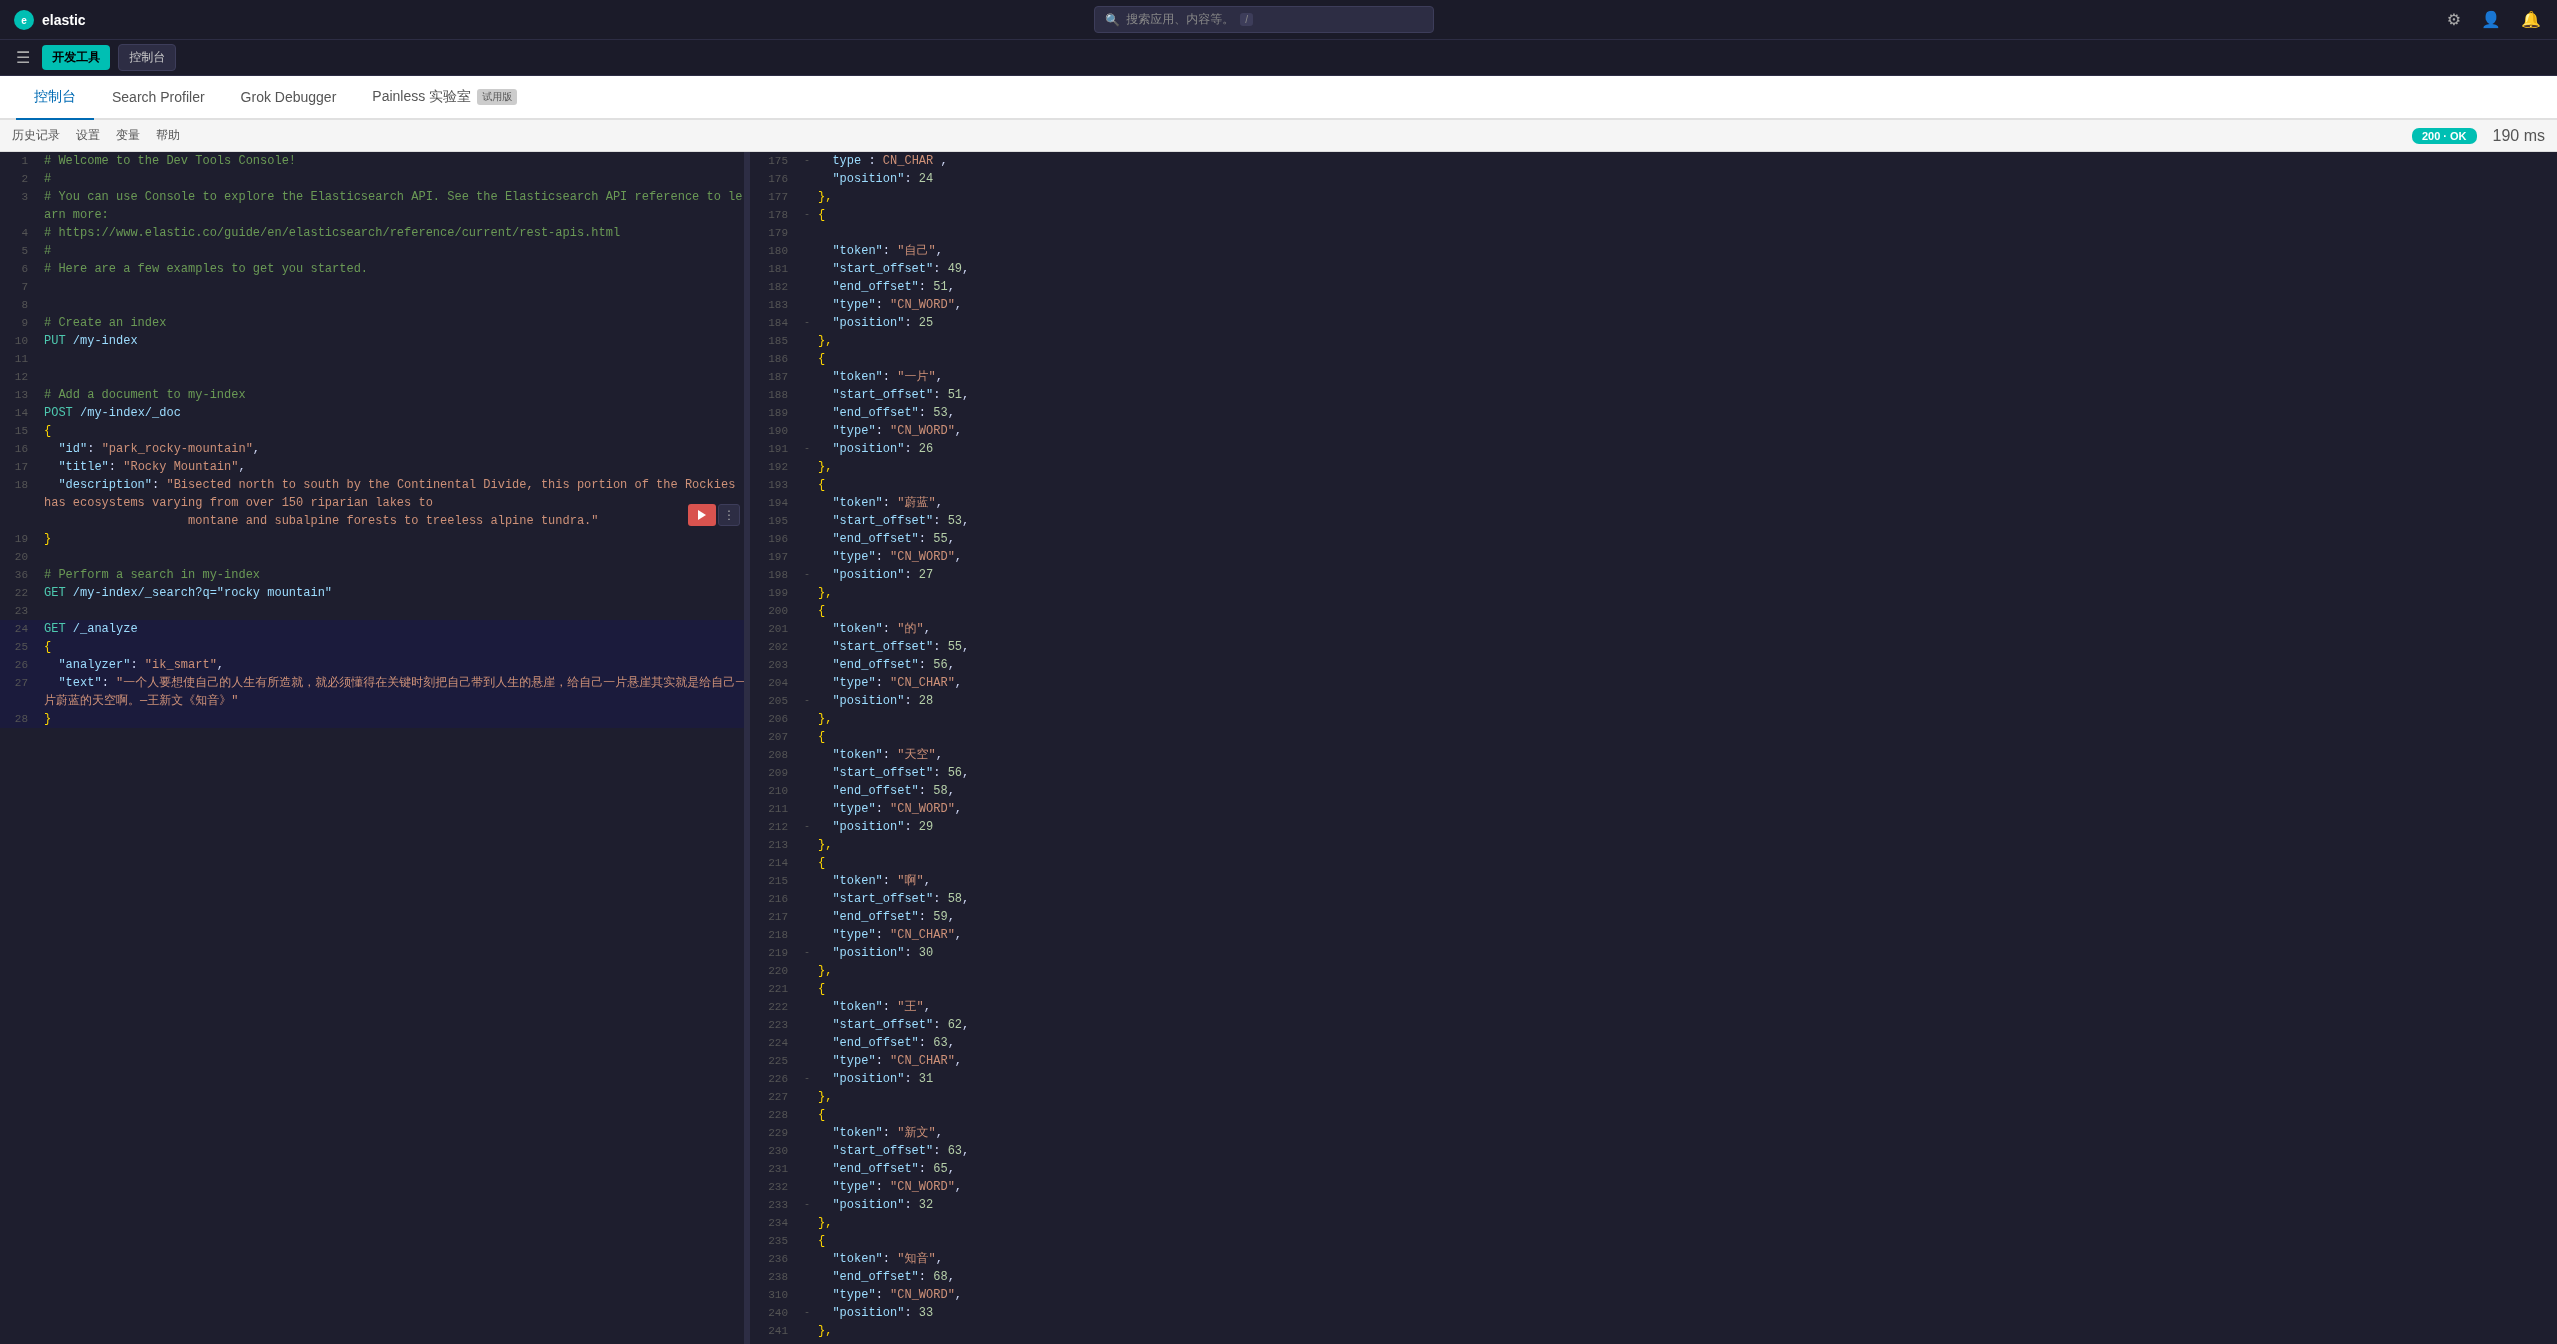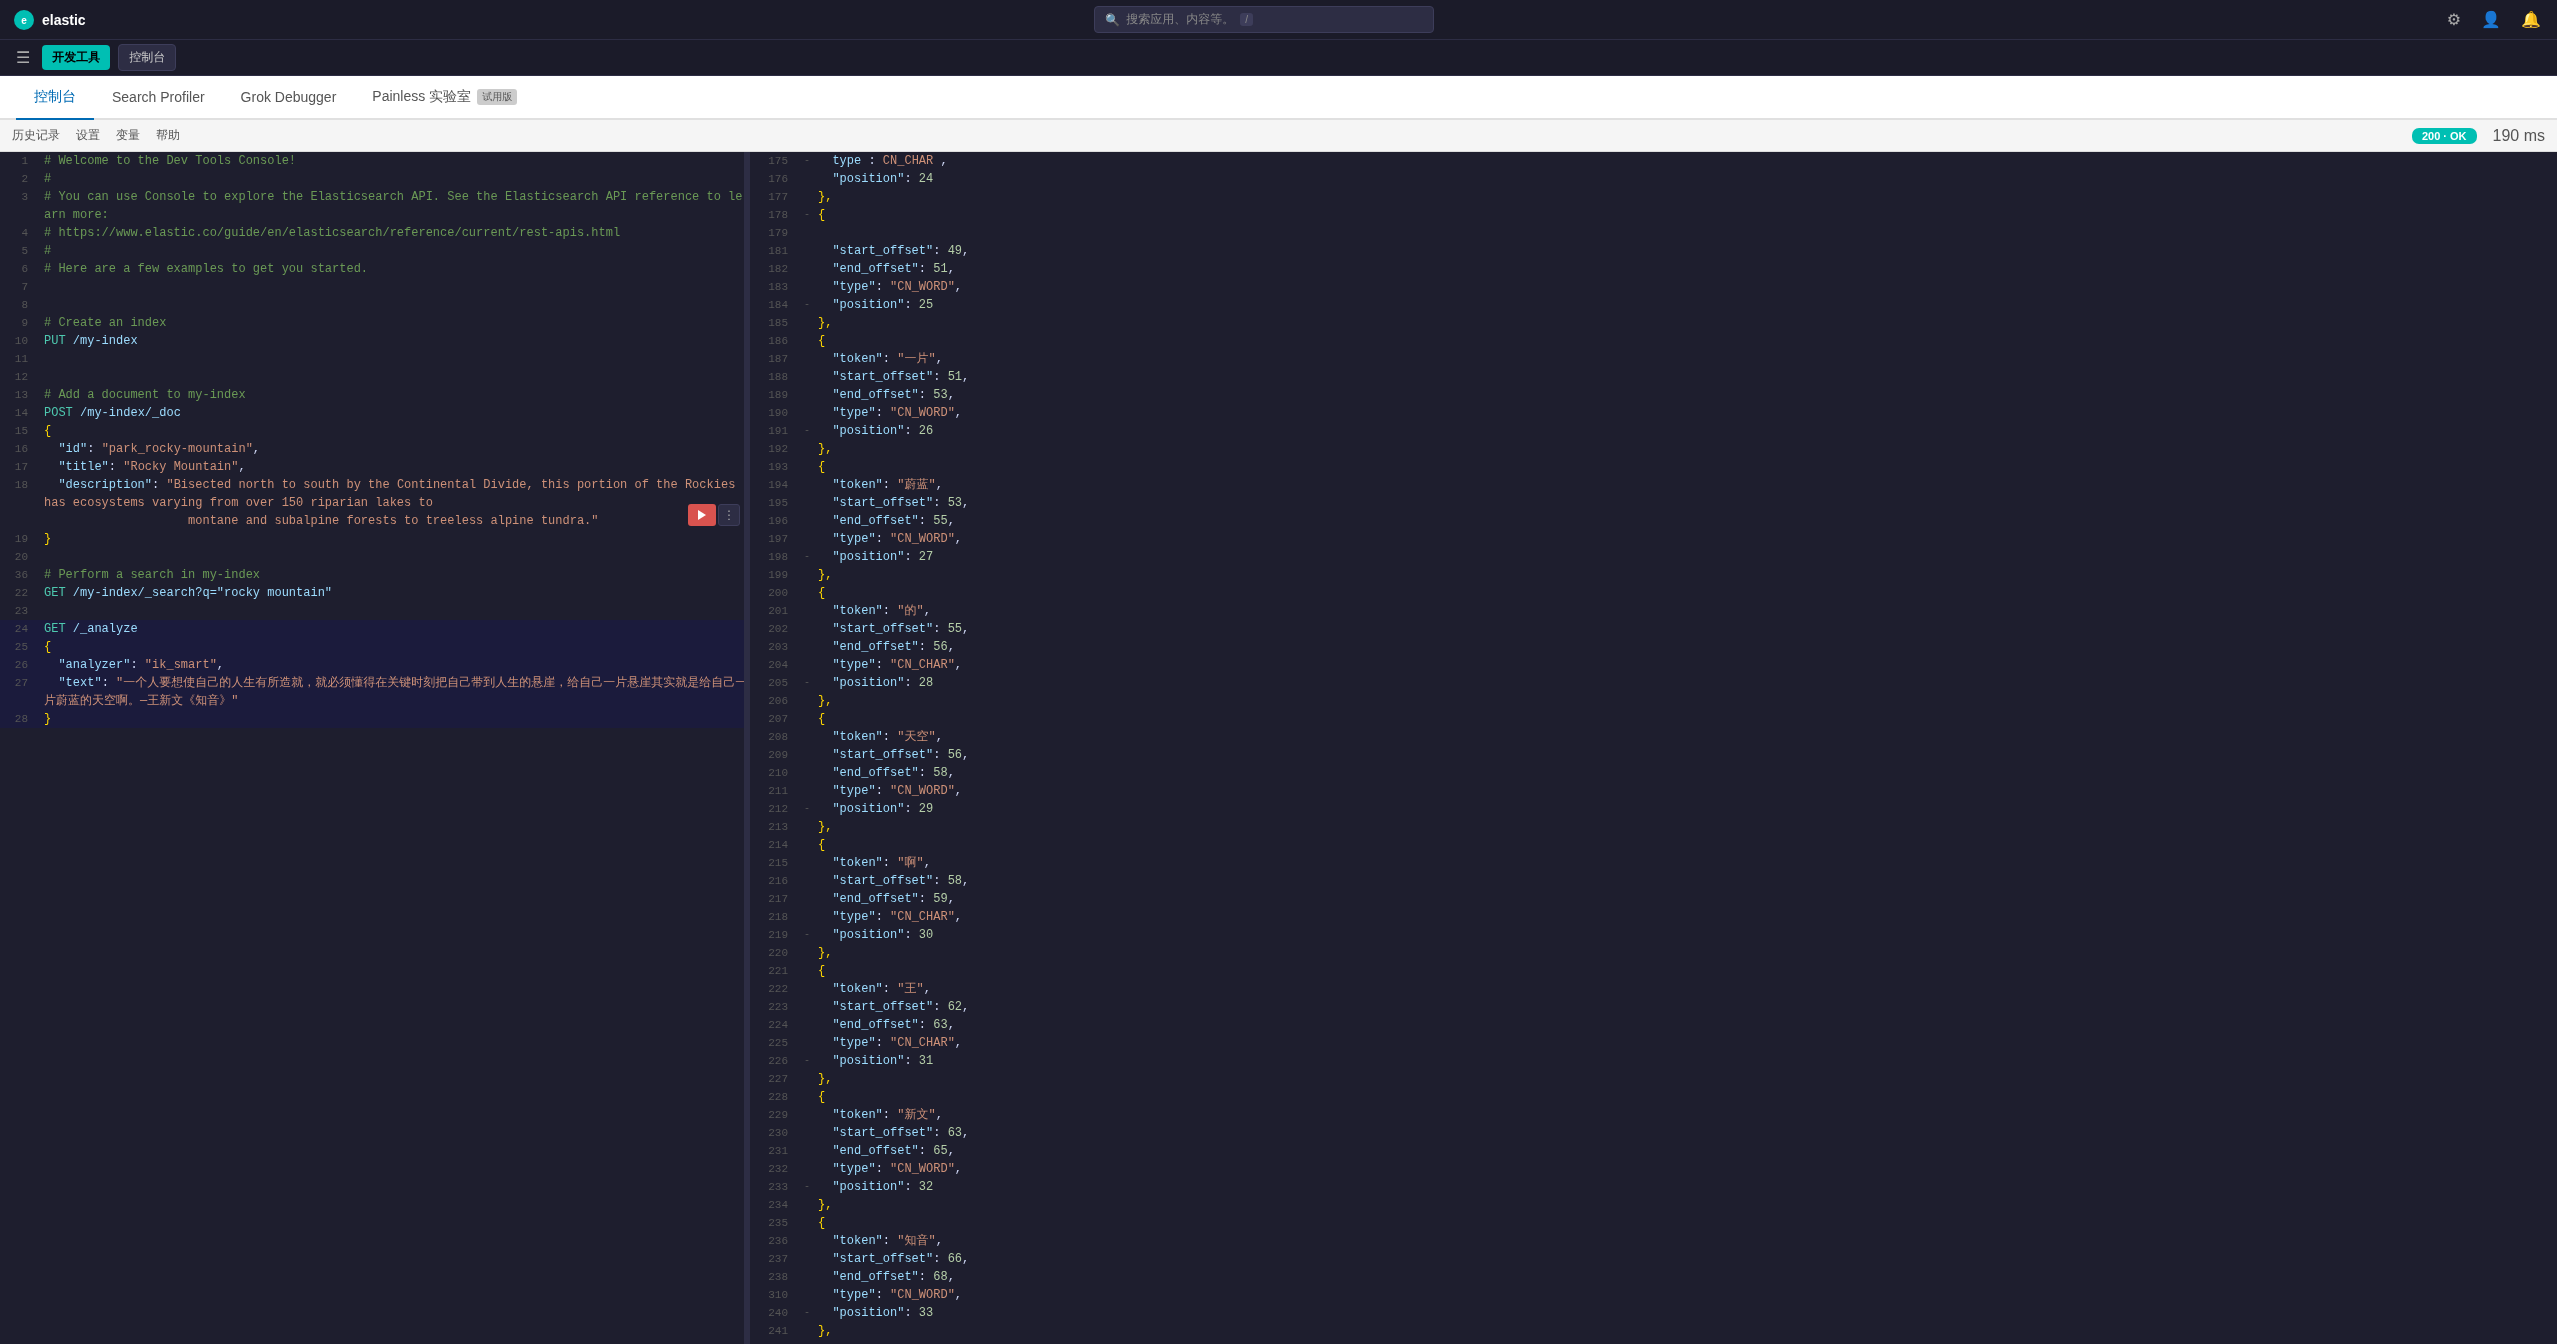--- a/index.html
+++ b/index.html
@@ -545,20 +545,25 @@
       <span class="resp-line-num">178</span>
       <span class="resp-fold">-</span>
       <span class="resp-content c-brace">{</span>
     </div>
     <div class="response-line">
       <span class="resp-line-num">179</span>
       <span class="resp-fold"></span>
       <span class="resp-content"></span>
     </div>
     <div class="response-line">
+      <span class="resp-line-num">180</span>
+      <span class="resp-fold"></span>
+      <span class="resp-content">  <span style="color:#9cdcfe">"token"</span>: <span style="color:#ce9178">"自己"</span>,</span>
+    </div>
+    <div class="response-line">
       <span class="resp-line-num">181</span>
       <span class="resp-fold"></span>
       <span class="resp-content">  <span style="color:#9cdcfe">"start_offset"</span>: <span style="color:#b5cea8">49</span>,</span>
     </div>
     <div class="response-line">
       <span class="resp-line-num">182</span>
       <span class="resp-fold"></span>
       <span class="resp-content">  <span style="color:#9cdcfe">"end_offset"</span>: <span style="color:#b5cea8">51</span>,</span>
     </div>
     <div class="response-line">
@@ -823,25 +828,20 @@
     </div>
     <div class="response-line">
       <span class="resp-line-num">235</span>
       <span class="resp-fold"></span>
       <span class="resp-content c-brace">{</span>
     </div>
     <div class="response-line">
       <span class="resp-line-num">236</span>
       <span class="resp-fold"></span>
       <span class="resp-content">  <span style="color:#9cdcfe">"token"</span>: <span style="color:#ce9178">"知音"</span>,</span>
-    </div>
-    <div class="response-line">
-      <span class="resp-line-num">237</span>
-      <span class="resp-fold"></span>
-      <span class="resp-content">  <span style="color:#9cdcfe">"start_offset"</span>: <span style="color:#b5cea8">66</span>,</span>
     </div>
     <div class="response-line">
       <span class="resp-line-num">238</span>
       <span class="resp-fold"></span>
       <span class="resp-content">  <span style="color:#9cdcfe">"end_offset"</span>: <span style="color:#b5cea8">68</span>,</span>
     </div>
     <div class="response-line">
       <span class="resp-line-num">310</span>
       <span class="resp-fold"></span>
       <span class="resp-content">  <span style="color:#9cdcfe">"type"</span>: <span style="color:#ce9178">"CN_WORD"</span>,</span>

